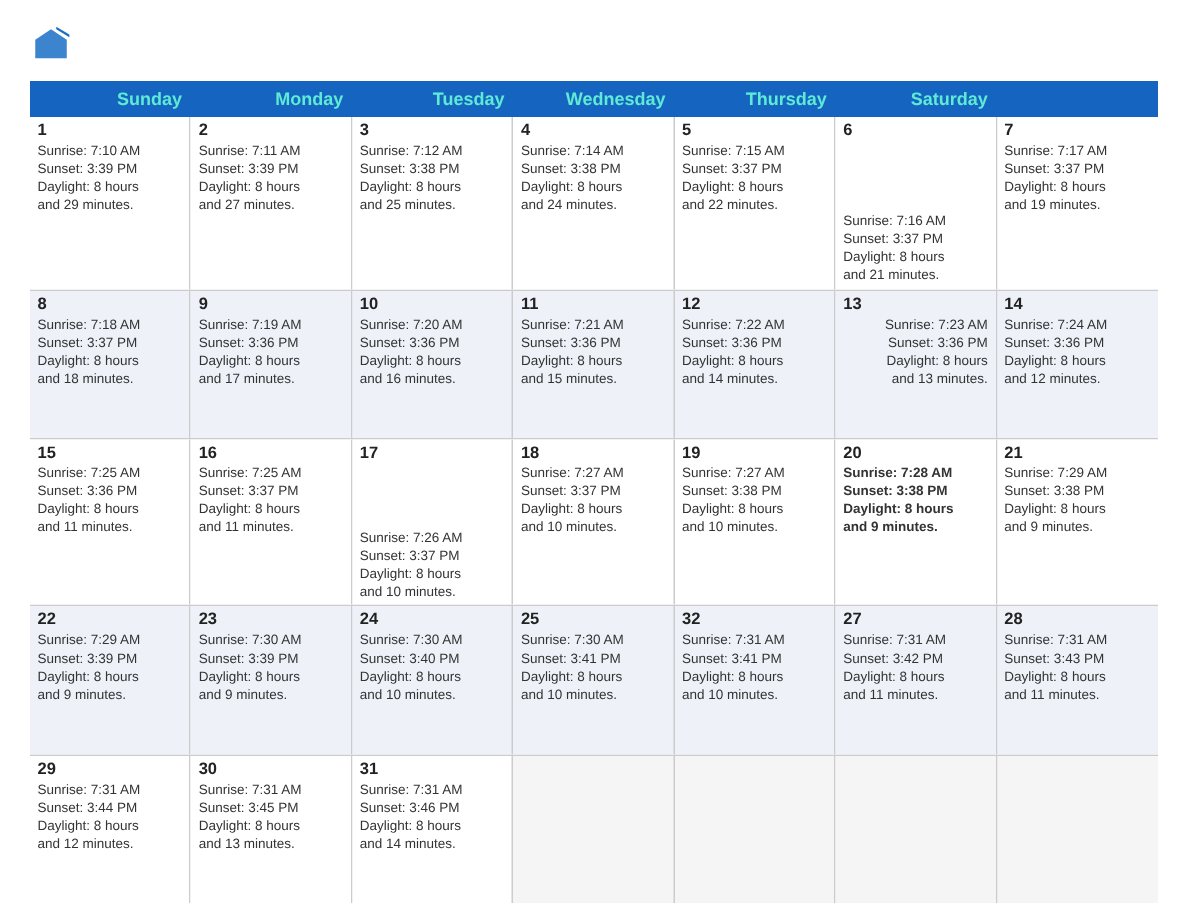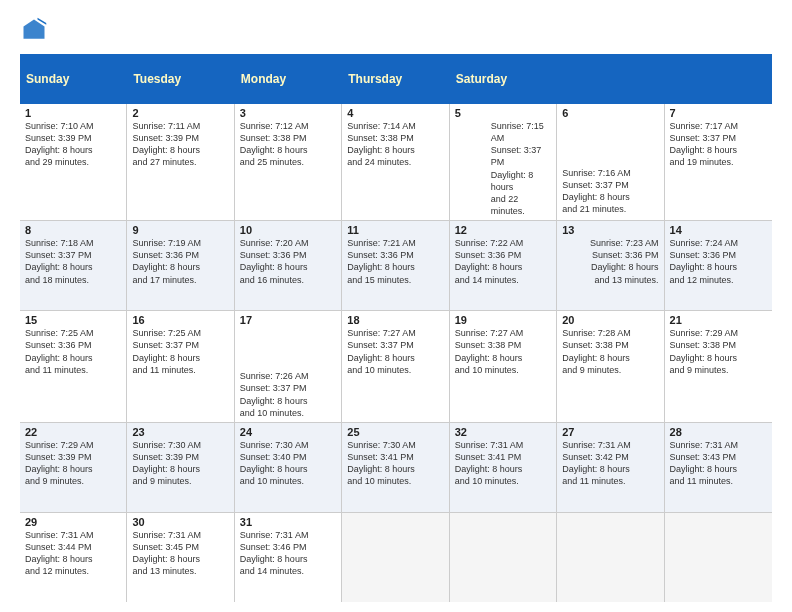--- a/index.html
+++ b/index.html
@@ -57,25 +57,25 @@
       flex: 1;
       display: flex;
       flex-direction: column;
     }
     .cal-header {
       display: grid;
       grid-template-columns: repeat(7, 1fr);
       background: #1565c0;
     }
     .cal-header-cell {
-      color: #fef9c3;
+      color: #5eead4;
       font-size: 12px;
       font-weight: bold;
-      padding: 18px 6px;
-      text-align: left;
+      padding: 5px 6px;
+      text-align: right;
     }
     .cal-body {
       flex: 1;
       display: flex;
       flex-direction: column;
     }
     .cal-row {
       display: grid;
       grid-template-columns: repeat(7, 1fr);
       flex: 1;
@@ -123,22 +123,23 @@
     </div>
     <div class="title-block">
       <h1></h1>
       <p></p>
     </div>
   </div>
 
   <div class="calendar">
     <div class="cal-header">
     <div class="cal-header-cell">Sunday</div>
+        <div class="cal-header-cell">Monday</div>
         <div class="cal-header-cell">Tuesday</div>
-        <div class="cal-header-cell">Monday</div>
+        <div class="cal-header-cell">Wednesday</div>
         <div class="cal-header-cell">Thursday</div>
         <div class="cal-header-cell">Saturday</div>
       </div>
     <div class="cal-body">
     <div class="cal-row">
           <div class="cal-cell">
             <span class="day-num">1</span>
             <div class="cell-text" style="white-space: pre-line;">Sunrise: 7:10 AM
 Sunset: 3:39 PM
 Daylight: 8 hours
@@ -160,21 +161,21 @@
           </div>
           <div class="cal-cell">
             <span class="day-num">4</span>
             <div class="cell-text" style="white-space: pre-line;">Sunrise: 7:14 AM
 Sunset: 3:38 PM
 Daylight: 8 hours
 and 24 minutes.</div>
           </div>
           <div class="cal-cell">
             <span class="day-num">5</span>
-            <div class="cell-text" style="white-space: pre-line; margin-left: 36px;">Sunrise: 7:15 AM
+            <div class="cell-text" style="white-space: pre-line;">Sunrise: 7:15 AM
 Sunset: 3:37 PM
 Daylight: 8 hours
 and 22 minutes.</div>
           </div>
           <div class="cal-cell">
             <span class="day-num">6</span>
             <div class="cell-text" style="white-space: pre-line; margin-top: 48px;">Sunrise: 7:16 AM
 Sunset: 3:37 PM
 Daylight: 8 hours
 and 21 minutes.</div>
@@ -269,21 +270,21 @@
           </div>
           <div class="cal-cell">
             <span class="day-num">19</span>
             <div class="cell-text" style="white-space: pre-line;">Sunrise: 7:27 AM
 Sunset: 3:38 PM
 Daylight: 8 hours
 and 10 minutes.</div>
           </div>
           <div class="cal-cell">
             <span class="day-num">20</span>
-            <div class="cell-text" style="white-space: pre-line;">Sunrise: 7:28 AM
+            <div class="cell-text" style="white-space: pre-line; font-weight: bold;">Sunrise: 7:28 AM
 Sunset: 3:38 PM
 Daylight: 8 hours
 and 9 minutes.</div>
           </div>
           <div class="cal-cell">
             <span class="day-num">21</span>
             <div class="cell-text" style="white-space: pre-line;">Sunrise: 7:29 AM
 Sunset: 3:38 PM
 Daylight: 8 hours
 and 9 minutes.</div>

